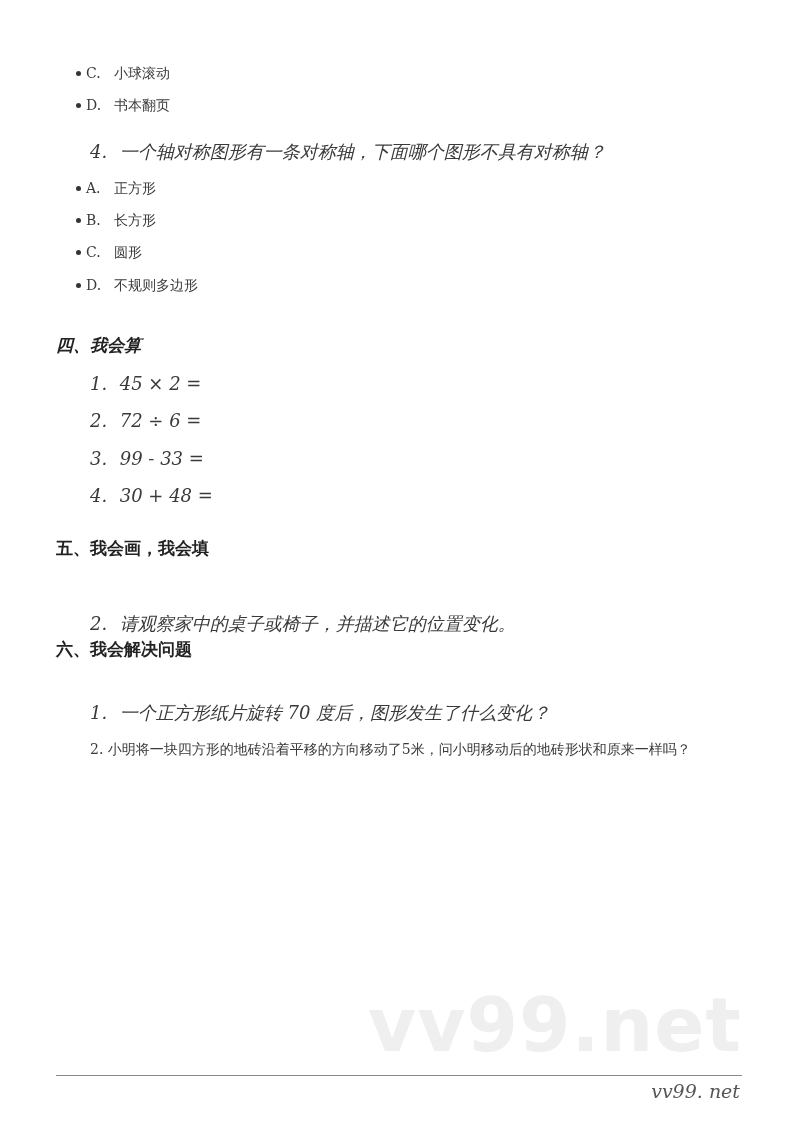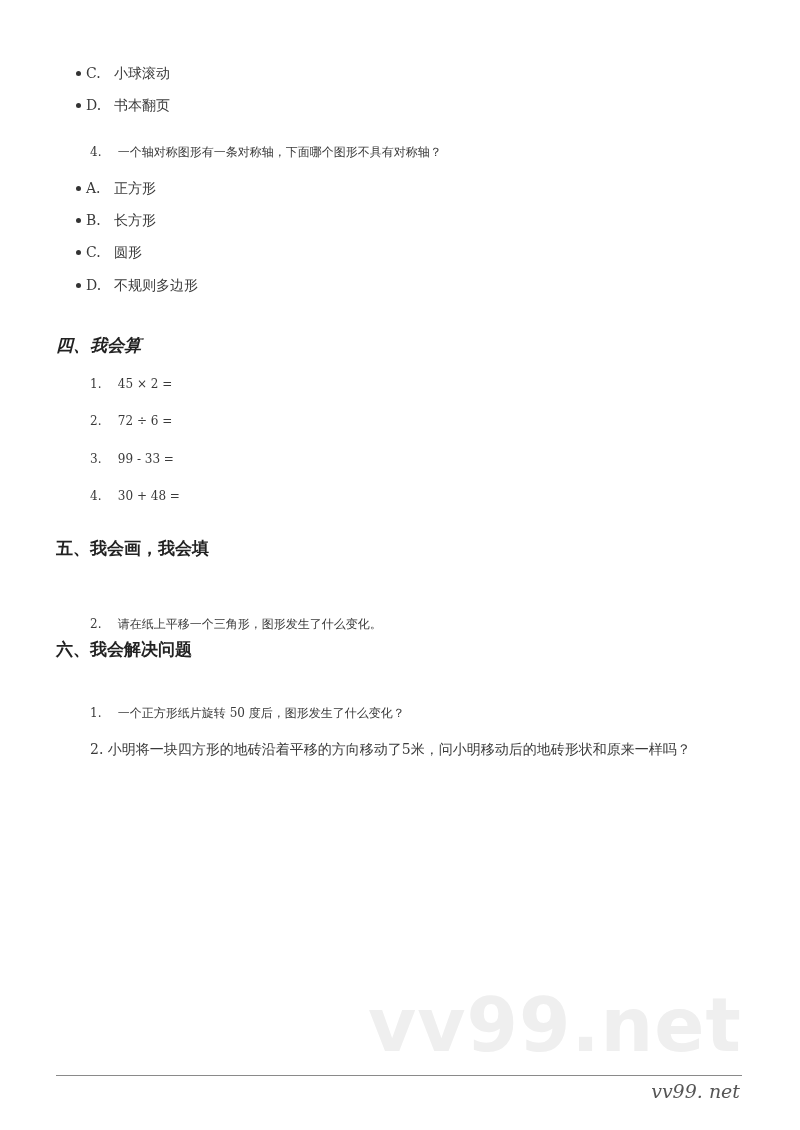--- a/index.html
+++ b/index.html
@@ -37,23 +37,24 @@
       background: #333;
       margin-right: 5px;
     }
     .opt-letter {
       display: inline-block;
       width: 28px;
     }
     .num-item {
       position: absolute;
       left: 90px;
-      font-size: 12px;
+      font-size: 18px;
       line-height: 18px;
       white-space: nowrap;
+      font-style: italic;
     }
     .num-label {
       display: inline-block;
       width: 24px;
     }
     .wrap-item {
       position: absolute;
       left: 56px;
       width: 690px;
       font-size: 14px;
@@ -155,27 +156,27 @@
     <span>99 - 33 =</span>
   </div>
   <div class="num-item" style="top:487px;">
     <span class="num-label">4.</span>
     <span>30 + 48 =</span>
   </div>
 
   <div class="section-heading" style="top:537px;">五、我会画，我会填</div>
   <div class="num-item" style="top:615px;">
     <span class="num-label">2.</span>
-    <span>请在纸上平移一个三角形，图形发生了什么变化。</span>
+    <span>请观察家中的桌子或椅子，并描述它的位置变化。</span>
   </div>
 
   <div class="section-heading" style="top:638px;">六、我会解决问题</div>
   <div class="num-item" style="top:704px;">
     <span class="num-label">1.</span>
-    <span>一个正方形纸片旋转 50 度后，图形发生了什么变化？</span>
+    <span>一个正方形纸片旋转 70 度后，图形发生了什么变化？</span>
   </div>
   <div class="wrap-item" style="top:736px;">
     <span>2.</span><span> 小明将一块四方形的地砖沿着平移的方向移动了5米，问小明移动后的地砖形状和原来一样吗？</span>
   </div>
 
   <div class="watermark">vv99.net</div>
 
   <div class="footer-rule"></div>
   <div class="footer-text">vv99. net</div>
 

